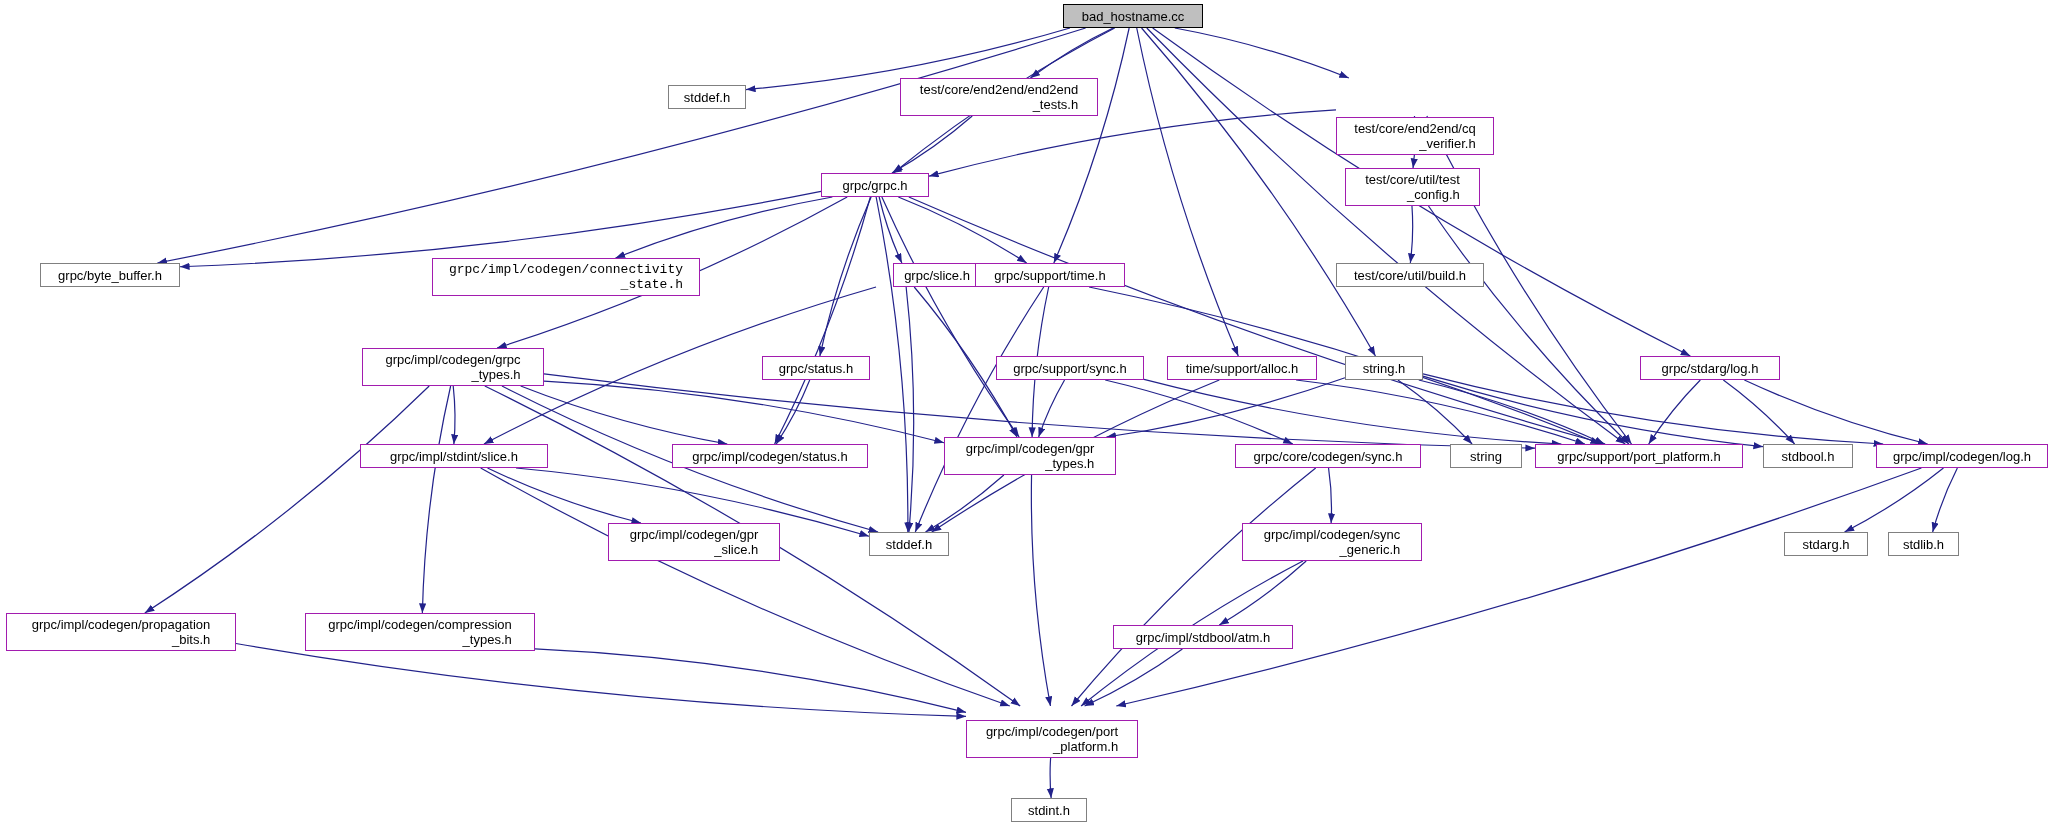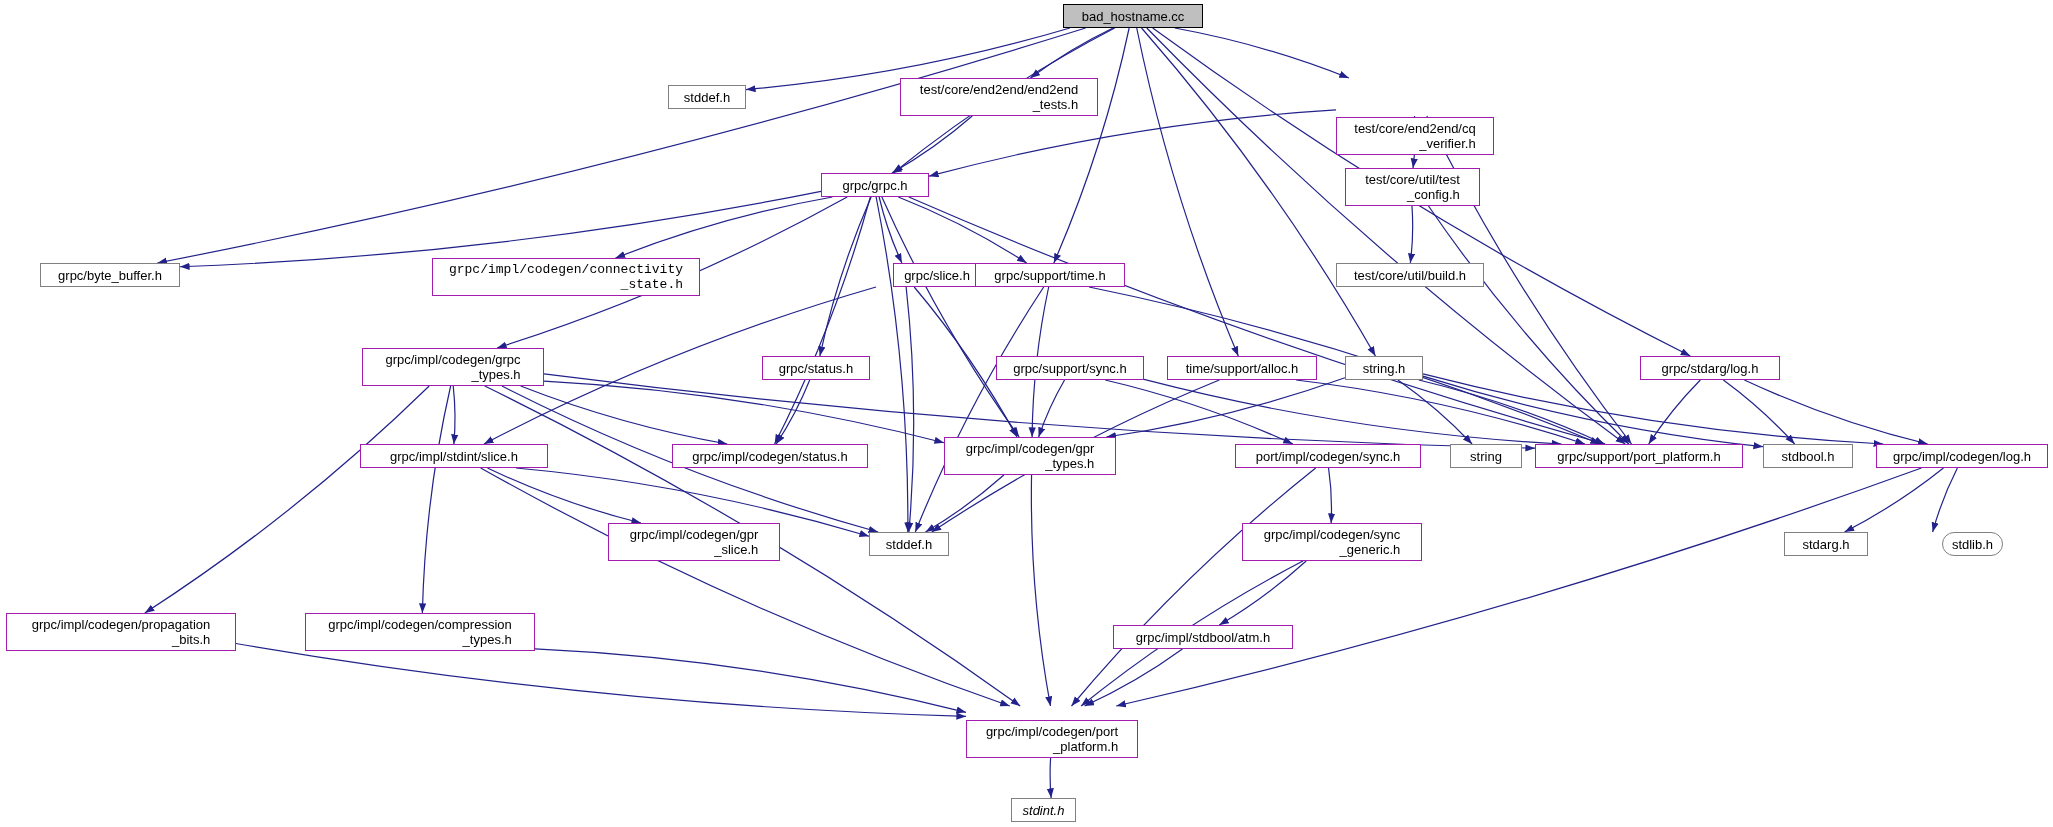--- a/index.html
+++ b/index.html
@@ -150,34 +150,34 @@
       <div class="node " style="left: 362px; top: 348px; width: 182px; height: 38px;">grpc/impl/codegen/grpc
 _types.h</div>
       <div class="node " style="left: 762px; top: 356px; width: 108px; height: 24px;">grpc/status.h</div>
       <div class="node " style="left: 996px; top: 356px; width: 148px; height: 24px;">grpc/support/sync.h</div>
       <div class="node " style="left: 1167px; top: 356px; width: 150px; height: 24px;">time/support/alloc.h</div>
       <div class="node plain" style="left: 1345px; top: 356px; width: 78px; height: 24px;">string.h</div>
       <div class="node " style="left: 360px; top: 444px; width: 188px; height: 24px;">grpc/impl/stdint/slice.h</div>
       <div class="node " style="left: 672px; top: 444px; width: 196px; height: 24px;">grpc/impl/codegen/status.h</div>
       <div class="node " style="left: 944px; top: 437px; width: 172px; height: 38px;">grpc/impl/codegen/gpr
 _types.h</div>
-      <div class="node " style="left: 1235px; top: 444px; width: 186px; height: 24px;">port/impl/codegen/sync.h</div>
+      <div class="node " style="left: 1235px; top: 444px; width: 186px; height: 24px;">grpc/core/codegen/sync.h</div>
       <div class="node plain" style="left: 1450px; top: 444px; width: 72px; height: 24px;">string</div>
       <div class="node " style="left: 1535px; top: 444px; width: 208px; height: 24px;">grpc/support/port_platform.h</div>
       <div class="node plain" style="left: 1763px; top: 444px; width: 90px; height: 24px;">stdbool.h</div>
       <div class="node " style="left: 1876px; top: 444px; width: 172px; height: 24px;">grpc/impl/codegen/log.h</div>
       <div class="node " style="left: 608px; top: 523px; width: 172px; height: 38px;">grpc/impl/codegen/gpr
 _slice.h</div>
       <div class="node plain" style="left: 869px; top: 532px; width: 80px; height: 24px;">stddef.h</div>
       <div class="node " style="left: 1242px; top: 523px; width: 180px; height: 38px;">grpc/impl/codegen/sync
 _generic.h</div>
       <div class="node plain" style="left: 1784px; top: 532px; width: 84px; height: 24px;">stdarg.h</div>
-      <div class="node plain" style="left: 1942px; top: 532px; width: 61px; height: 24px; border-radius: 12px;">stdlib.h</div>
+      <div class="node plain" style="left: 1888px; top: 532px; width: 71px; height: 24px;">stdlib.h</div>
       <div class="node " style="left: 6px; top: 613px; width: 230px; height: 38px;">grpc/impl/codegen/propagation
 _bits.h</div>
       <div class="node " style="left: 305px; top: 613px; width: 230px; height: 38px;">grpc/impl/codegen/compression
 _types.h</div>
       <div class="node " style="left: 1113px; top: 625px; width: 180px; height: 24px;">grpc/impl/stdbool/atm.h</div>
       <div class="node " style="left: 966px; top: 706px; width: 172px; height: 38px; margin-top: 14px;">grpc/impl/codegen/port
 _platform.h</div>
-      <div class="node plain" style="left: 1011px; top: 798px; width: 65px; height: 24px; font-style: italic;">stdint.h</div>
+      <div class="node plain" style="left: 1011px; top: 798px; width: 76px; height: 24px;">stdint.h</div>
     </div>
 </div>
 
 </body></html>

